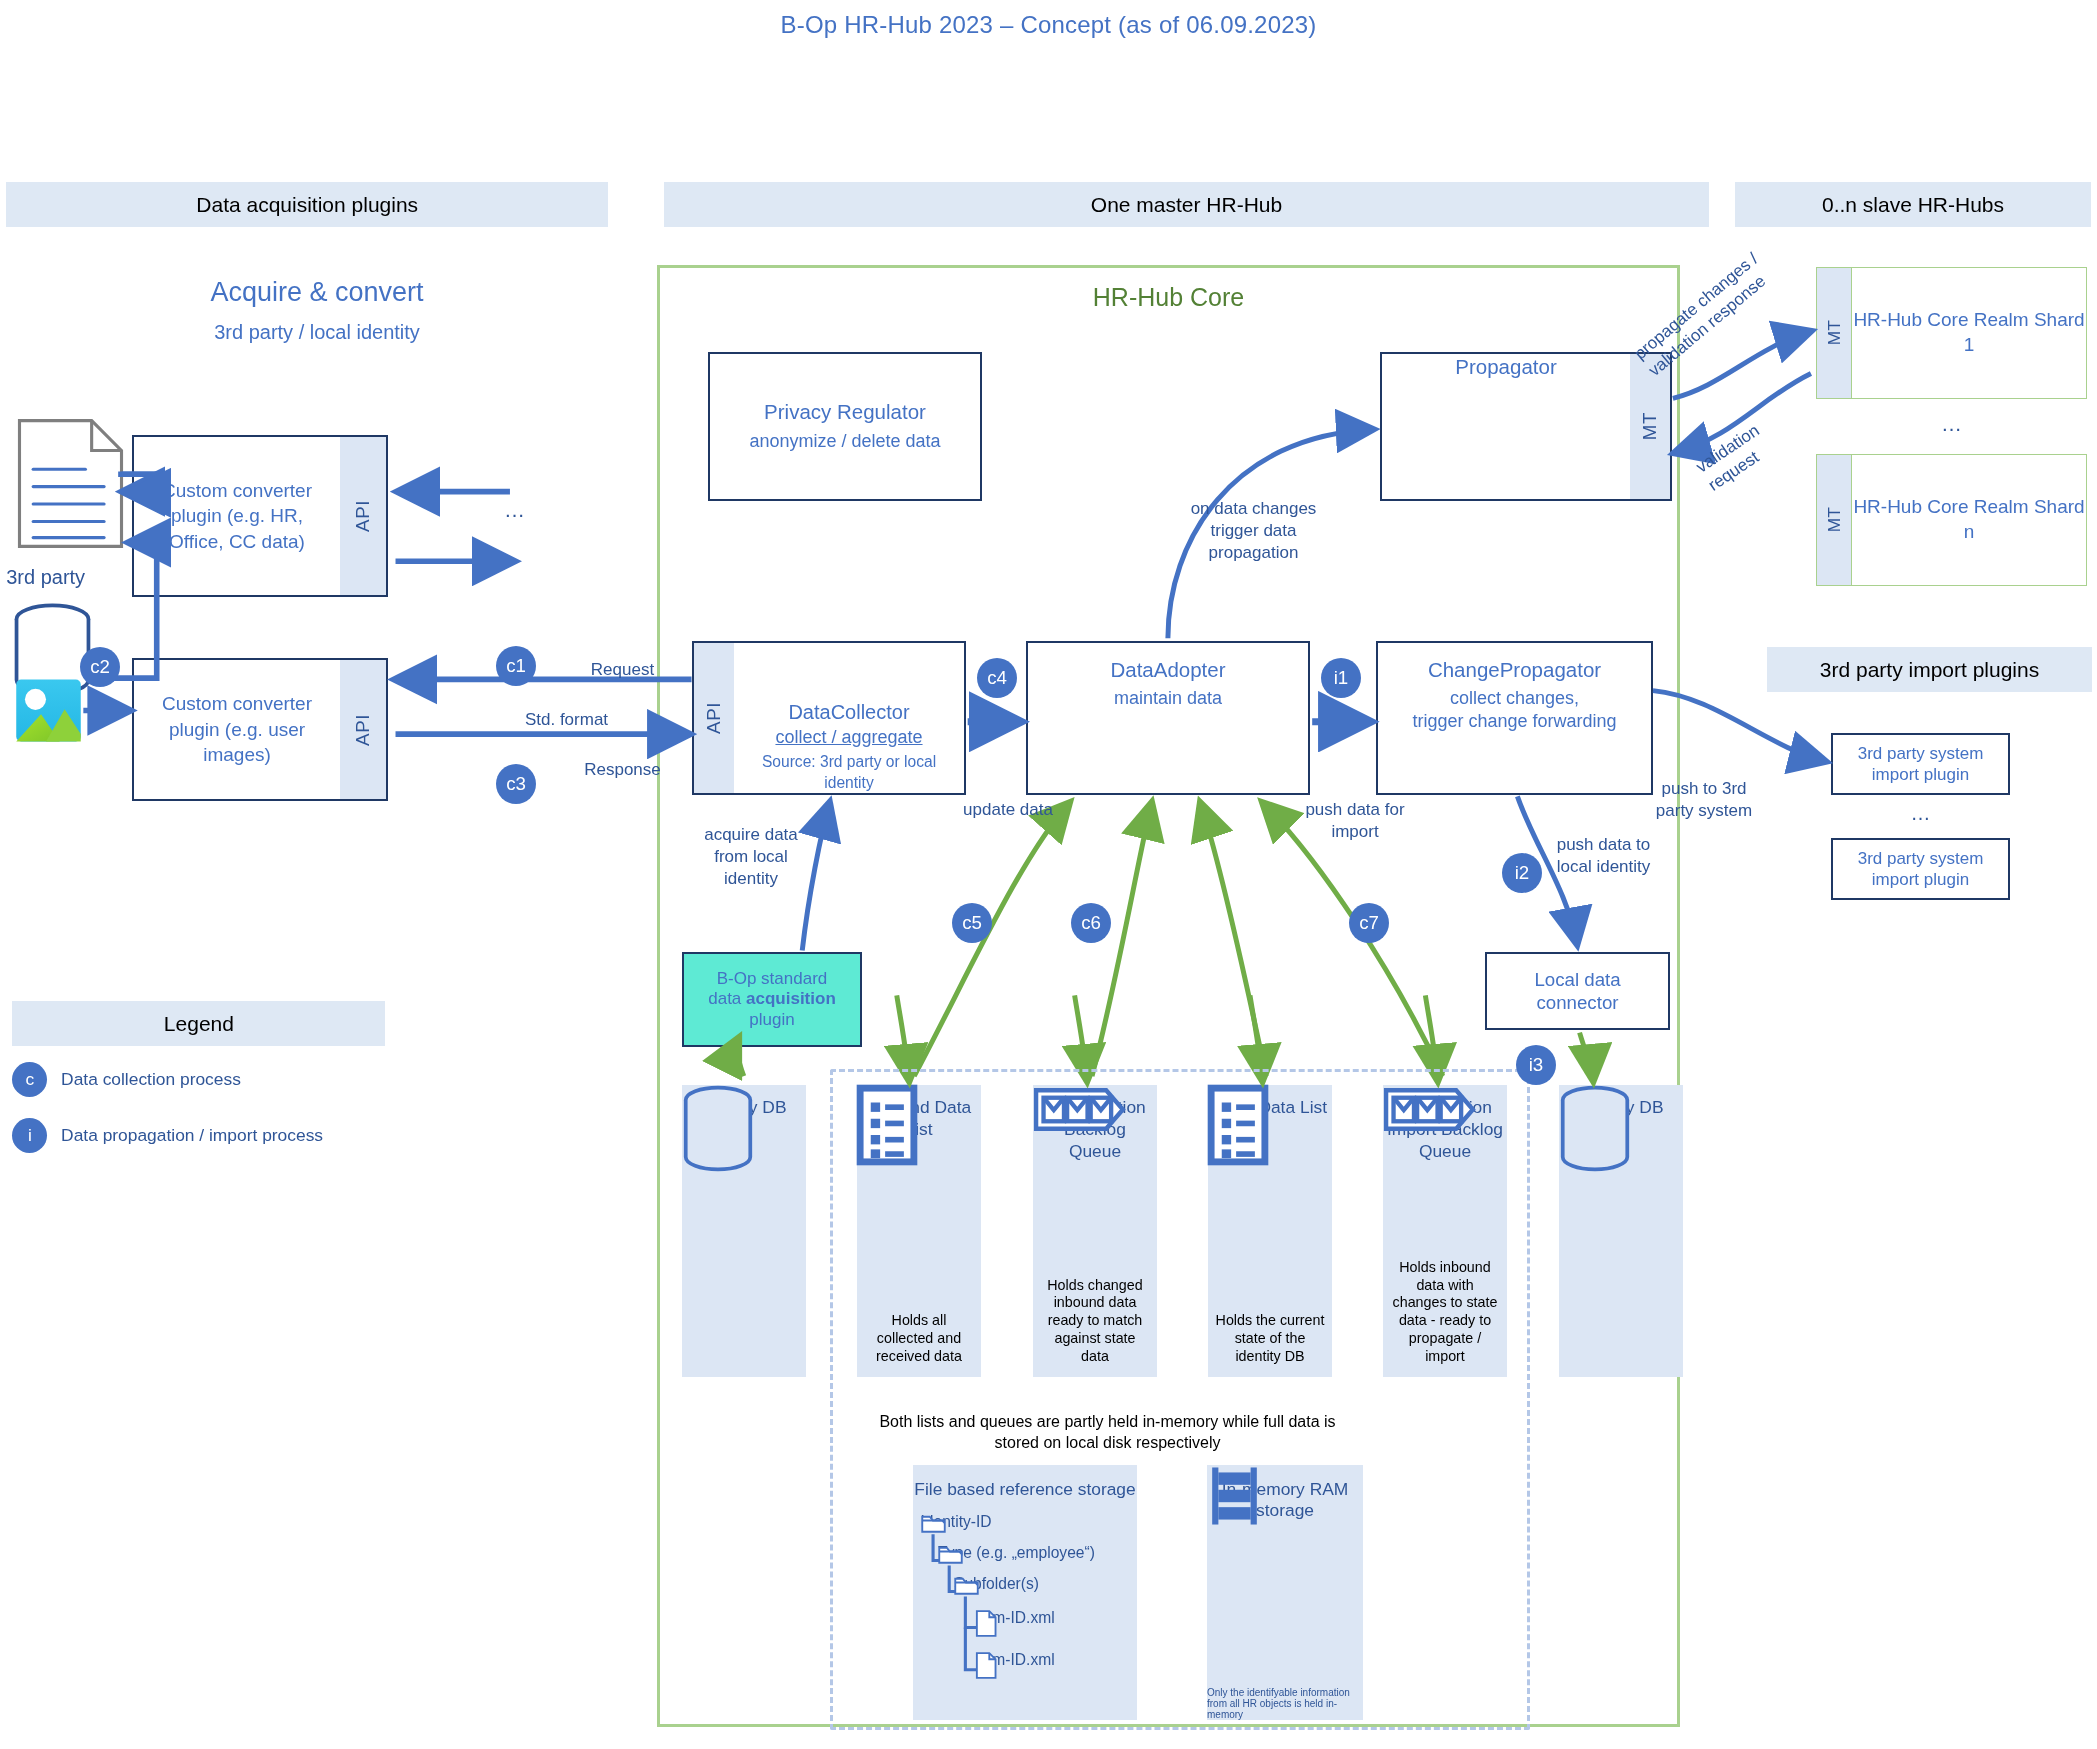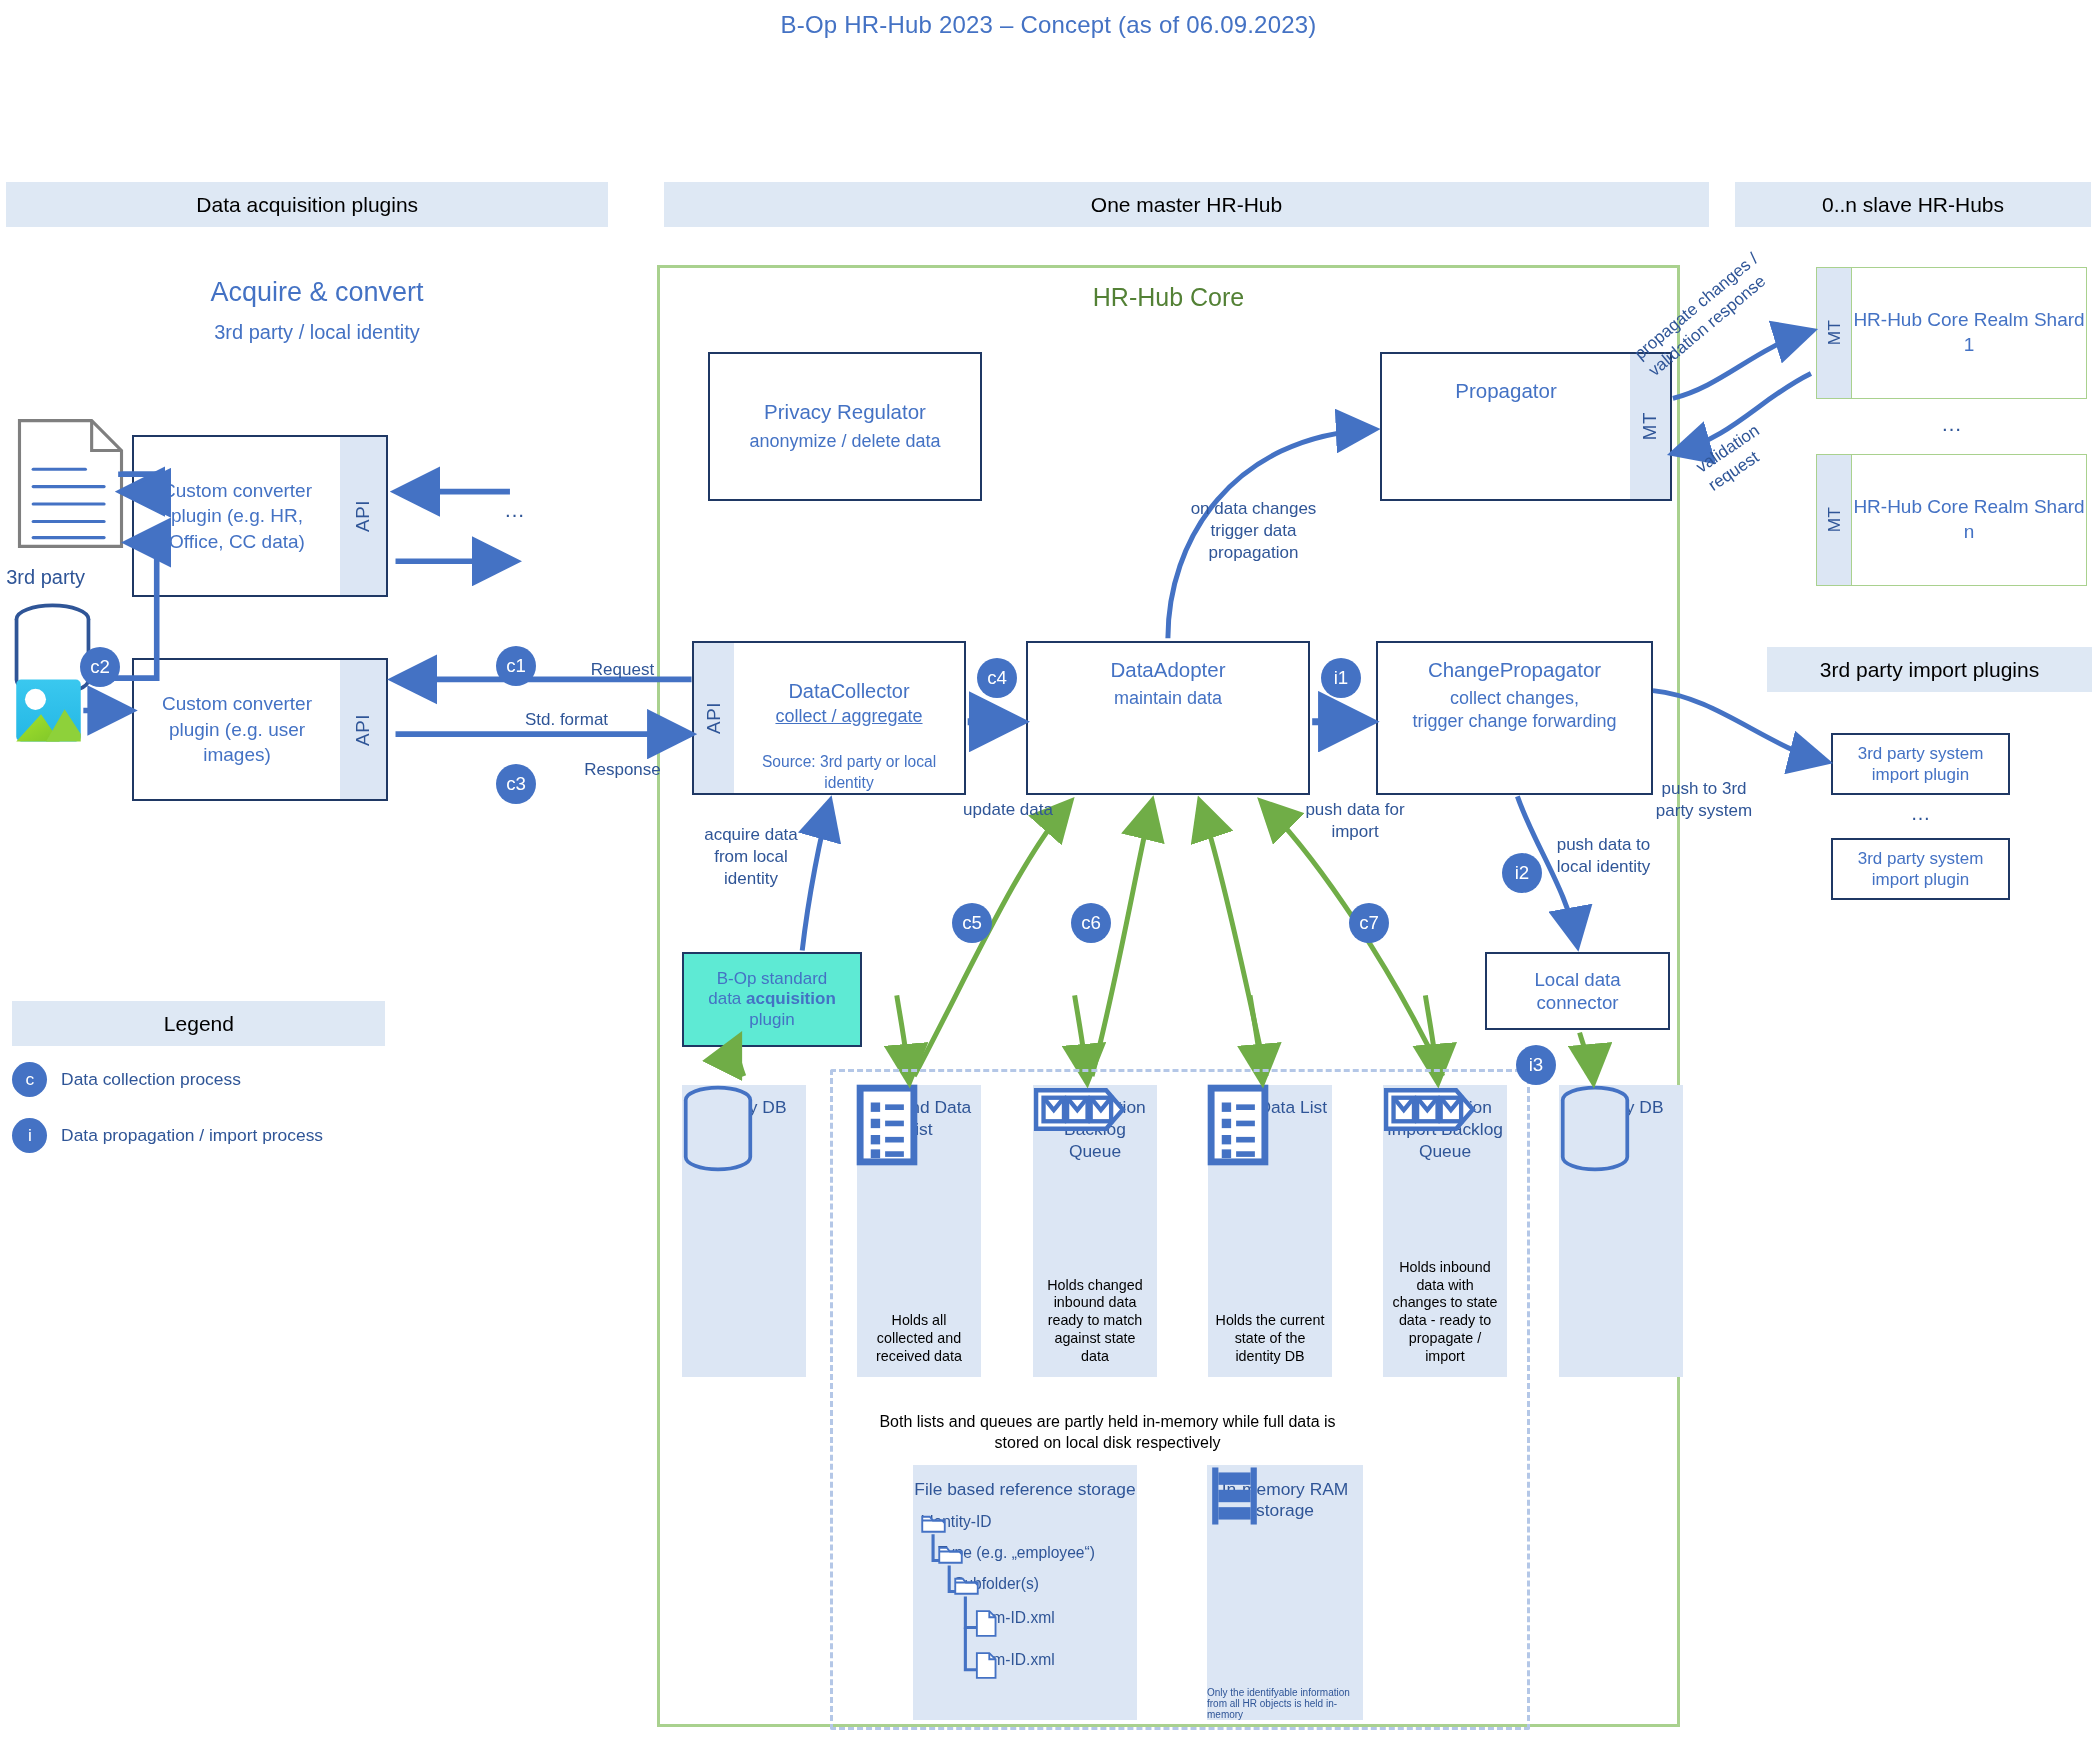--- a/index.html
+++ b/index.html
@@ -152,38 +152,38 @@
 <div class="abs" id="core-frame" style="left:657px;top:265px;width:1023px;height:1462px;"></div>
 <div class="abs" id="core-title" style="left:657px;top:283px;width:1023px;">HR-Hub Core</div>
 
 <div class="abs pbox" style="left:708px;top:352px;width:274px;height:149px;">
   <div class="t1">Privacy Regulator</div>
   <div class="t2" style="margin-top:5px;">anonymize / delete data</div>
 </div>
 
 <div class="abs" style="left:1380px;top:352px;width:292px;height:149px;
      border:2.5px solid #1f3864;background:#fff;display:flex;">
-  <div style="flex:1;display:flex;align-items:flex-start;justify-content:center;padding-top:25px;">
+  <div style="flex:1;display:flex;align-items:flex-start;justify-content:center;padding-top:1px;">
     <span style="font-size:20.5px;color:#4472c4;">Propagator</span>
   </div>
   <div class="vstrip" style="width:40px;">
     <span>MT</span>
   </div>
 </div>
 
 <div class="abs" style="left:692px;top:641px;width:274px;height:154px;
      border:2.5px solid #1f3864;background:#fff;display:flex;">
   <div class="vstrip" style="width:40px;">
     <span>API</span>
   </div>
   <div style="flex:1;display:flex;flex-direction:column;align-items:center;justify-content:flex-end;
        padding:11.2px 6.2px 0;text-align:center;">
     <div style="font-size:20px;color:#4472c4;">DataCollector</div>
     <div style="font-size:18px;color:#4472c4;margin-top:2.5px;text-decoration:underline;">collect / aggregate</div>
-    <div style="font-size:15.6px;color:#4472c4;margin-top:24px;line-height:1.35;">Source: 3rd party or local identity</div>
+    <div style="font-size:15.6px;color:#4472c4;margin-top:3px;line-height:1.35;">Source: 3rd party or local identity</div>
   </div>
 </div>
 
 <div class="abs pbox" style="left:1026px;top:641px;width:284px;height:154px;
      justify-content:flex-start;padding-top:13.7px;">
   <div class="t1">DataAdopter</div>
   <div class="t2" style="margin-top:3.7px;">maintain data</div>
 </div>
 
 <div class="abs pbox" style="left:1376px;top:641px;width:277px;height:154px;

